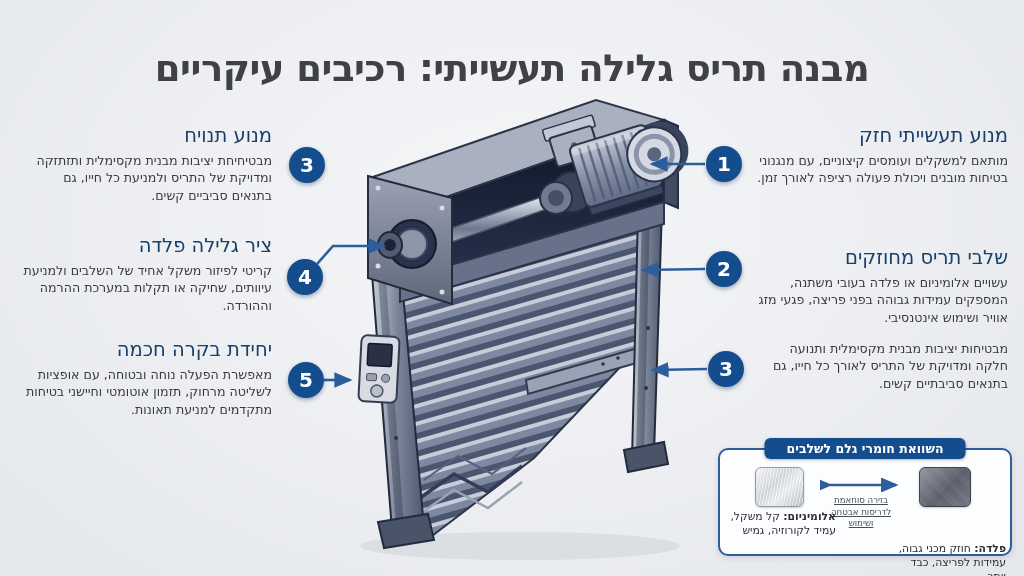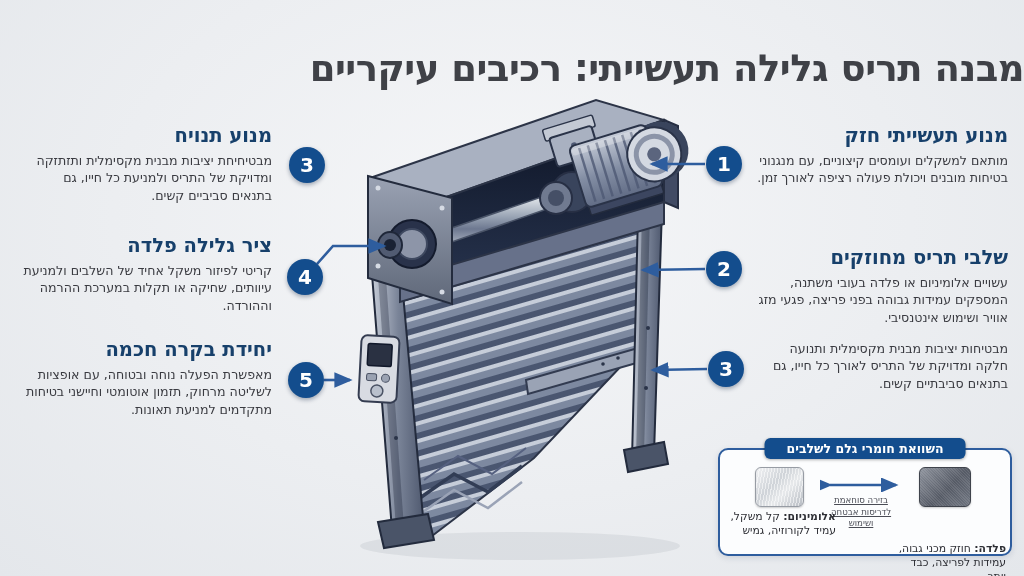--- a/index.html
+++ b/index.html
@@ -2,26 +2,26 @@
 <html style="--accent: #2e5d9e; --badge: #134d8d; --heading: #17406b; --title: #3f4147;"><head>
 <meta charset="utf-8">
 <style>
   html,body { margin:0; padding:0; background:#dfe2e6; }
   .stage {
     position:relative; width:1024px; height:576px; overflow:hidden;
     background: radial-gradient(ellipse at 50% 38%, #f5f6f8 0%, #eceef1 55%, #e4e7eb 100%);
     font-family:"DejaVu Sans","Liberation Sans",sans-serif;
   }
   .title {
-    position:absolute; top:22px; left:0; right:0; 
+    position:absolute; top:22px; left:0; right:0; text-align:center;
     direction:rtl; font-size:37px; font-weight:bold; color:var(--title,#3f4147);
     letter-spacing:-0.5px;
   }
   .callout { position:absolute; direction:rtl; text-align:right; }
-  .callout h2 { margin:0 0 5px 0; font-size:19.5px; font-weight:bold; color:var(--heading,#17406b); }
+  .callout h2 { margin:0 0 5px 0; font-size:19.5px; font-weight:normal; color:var(--heading,#17406b); }
   .callout p  { margin:0; font-size:12.6px; line-height:1.38; color:#3a3b41; }
   .co-r { right:16px; width:254px; }
   .co-l { left:22px;  width:250px; }
   #co-r1{ top:124px; } #co-r2{ top:246px; } #co-r3{ top:340px; }
   #co-l1{ top:124px; } #co-l2{ top:234px; } #co-l3{ top:338px; }
 
   .badge {
     position:absolute; width:36px; height:36px; border-radius:50%;
     background:var(--badge,#134d8d); color:#fff;
     display:flex; align-items:center; justify-content:center;

